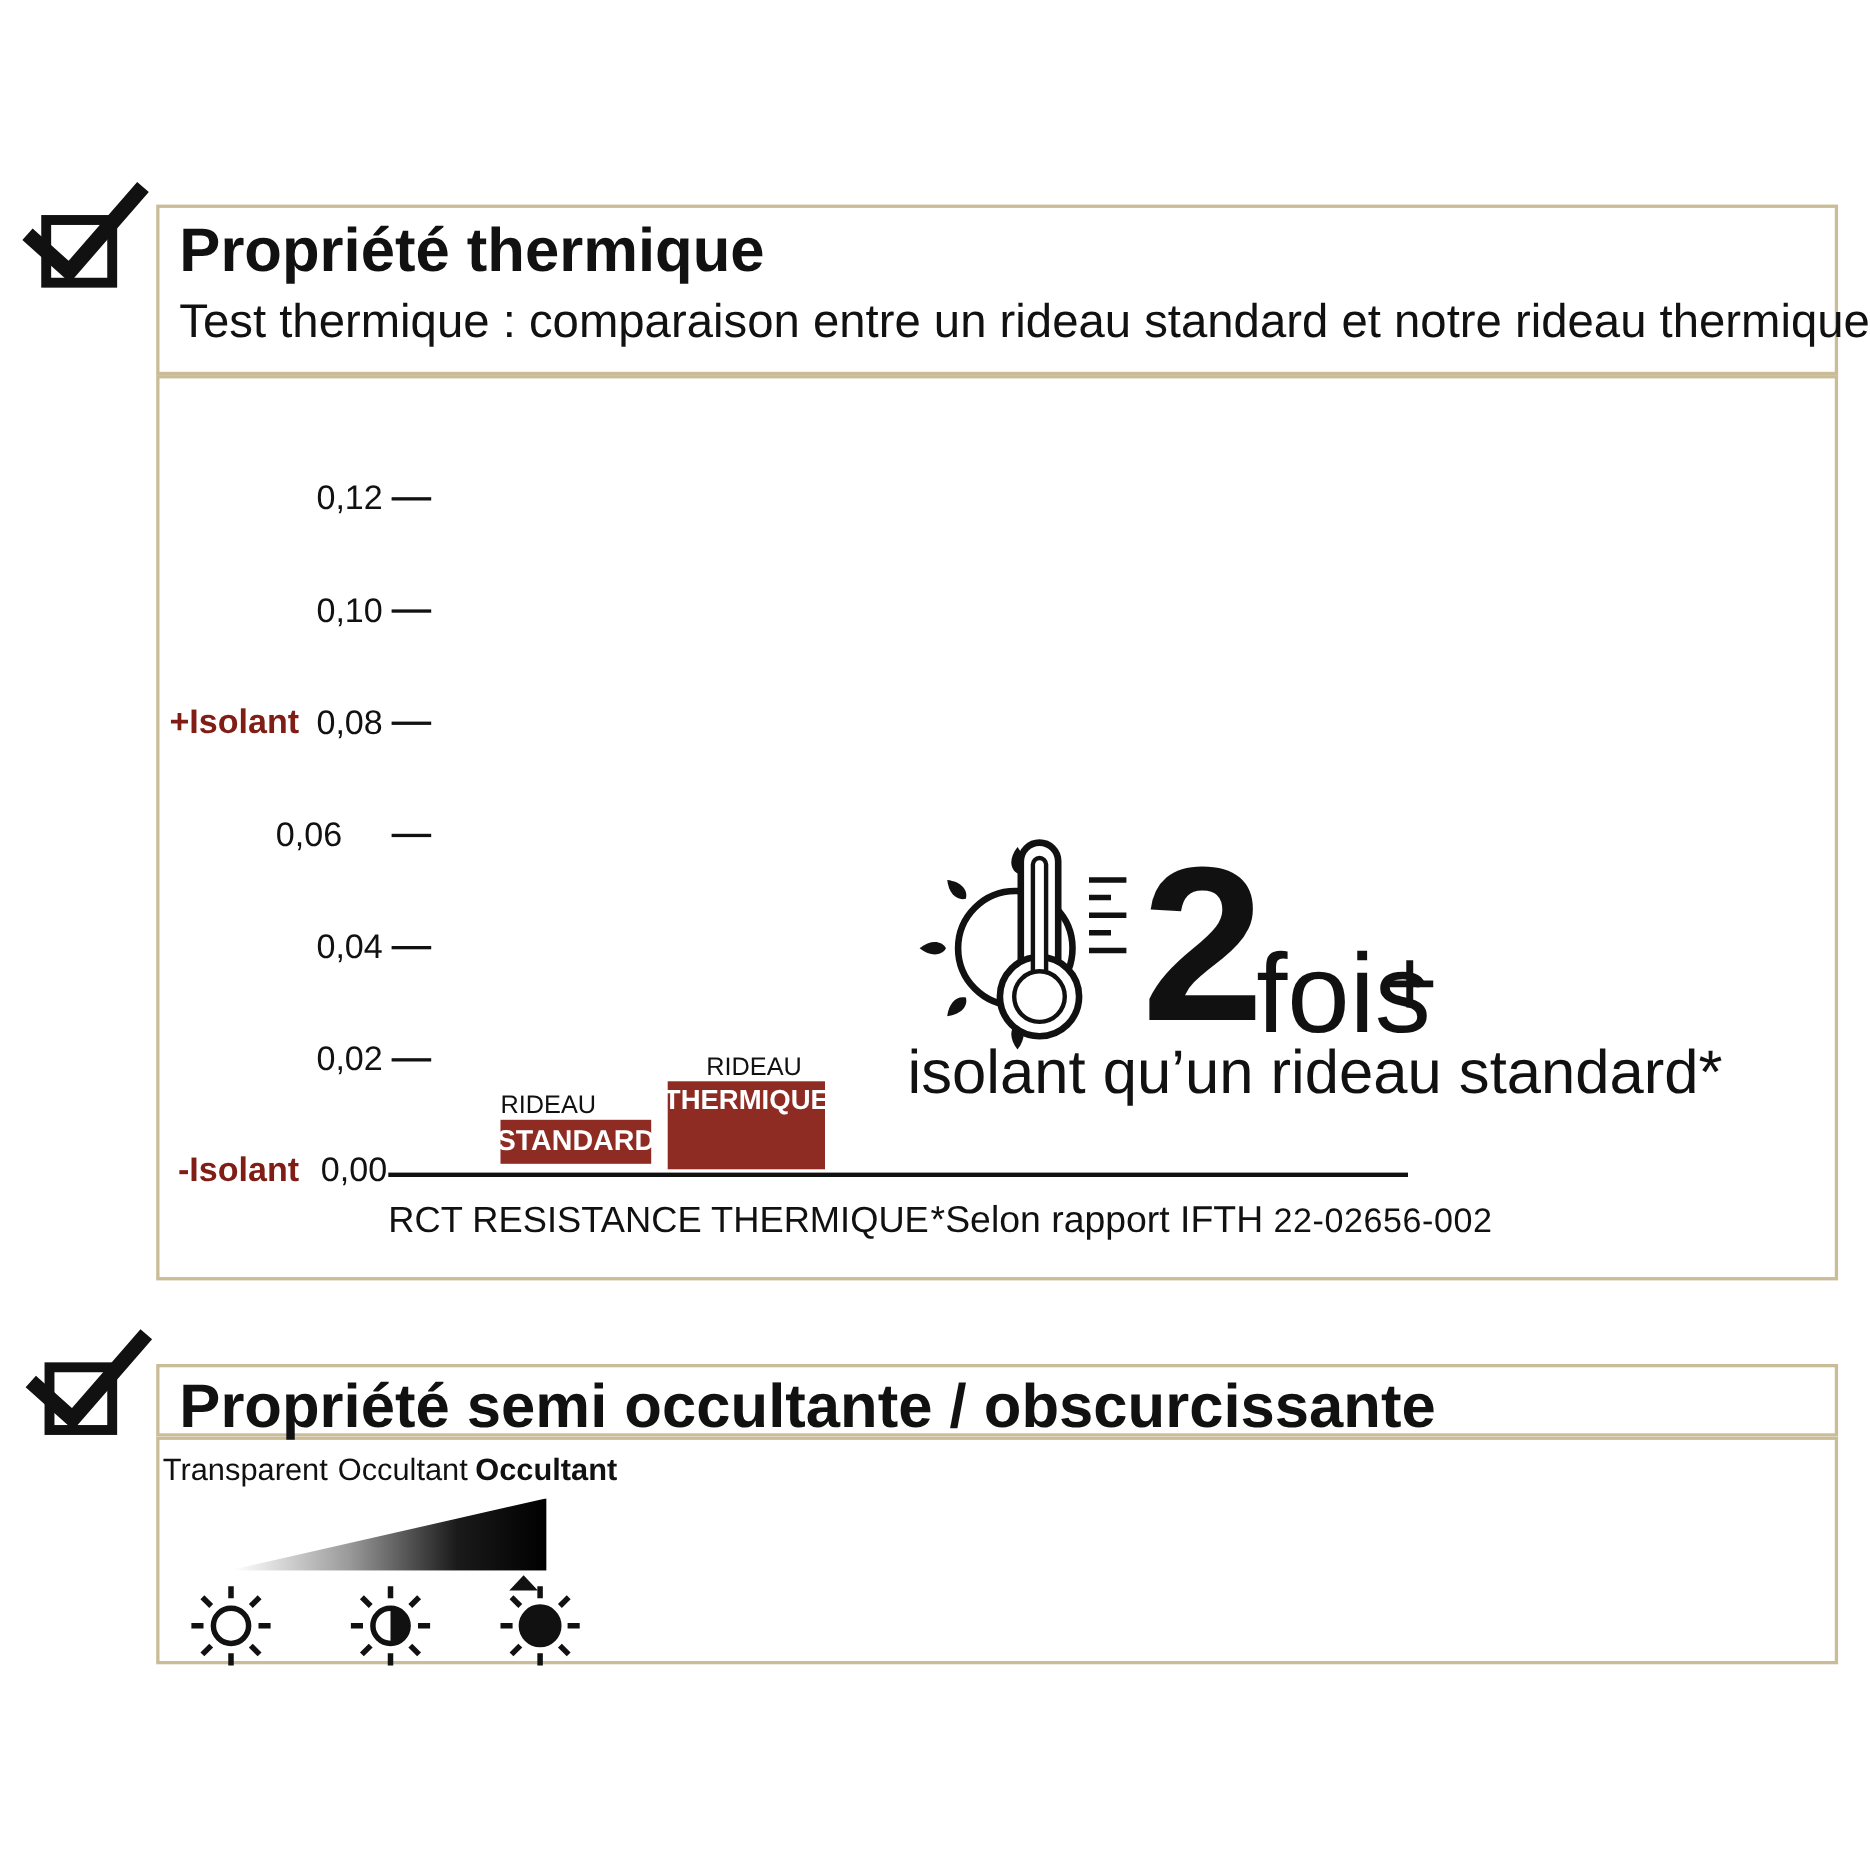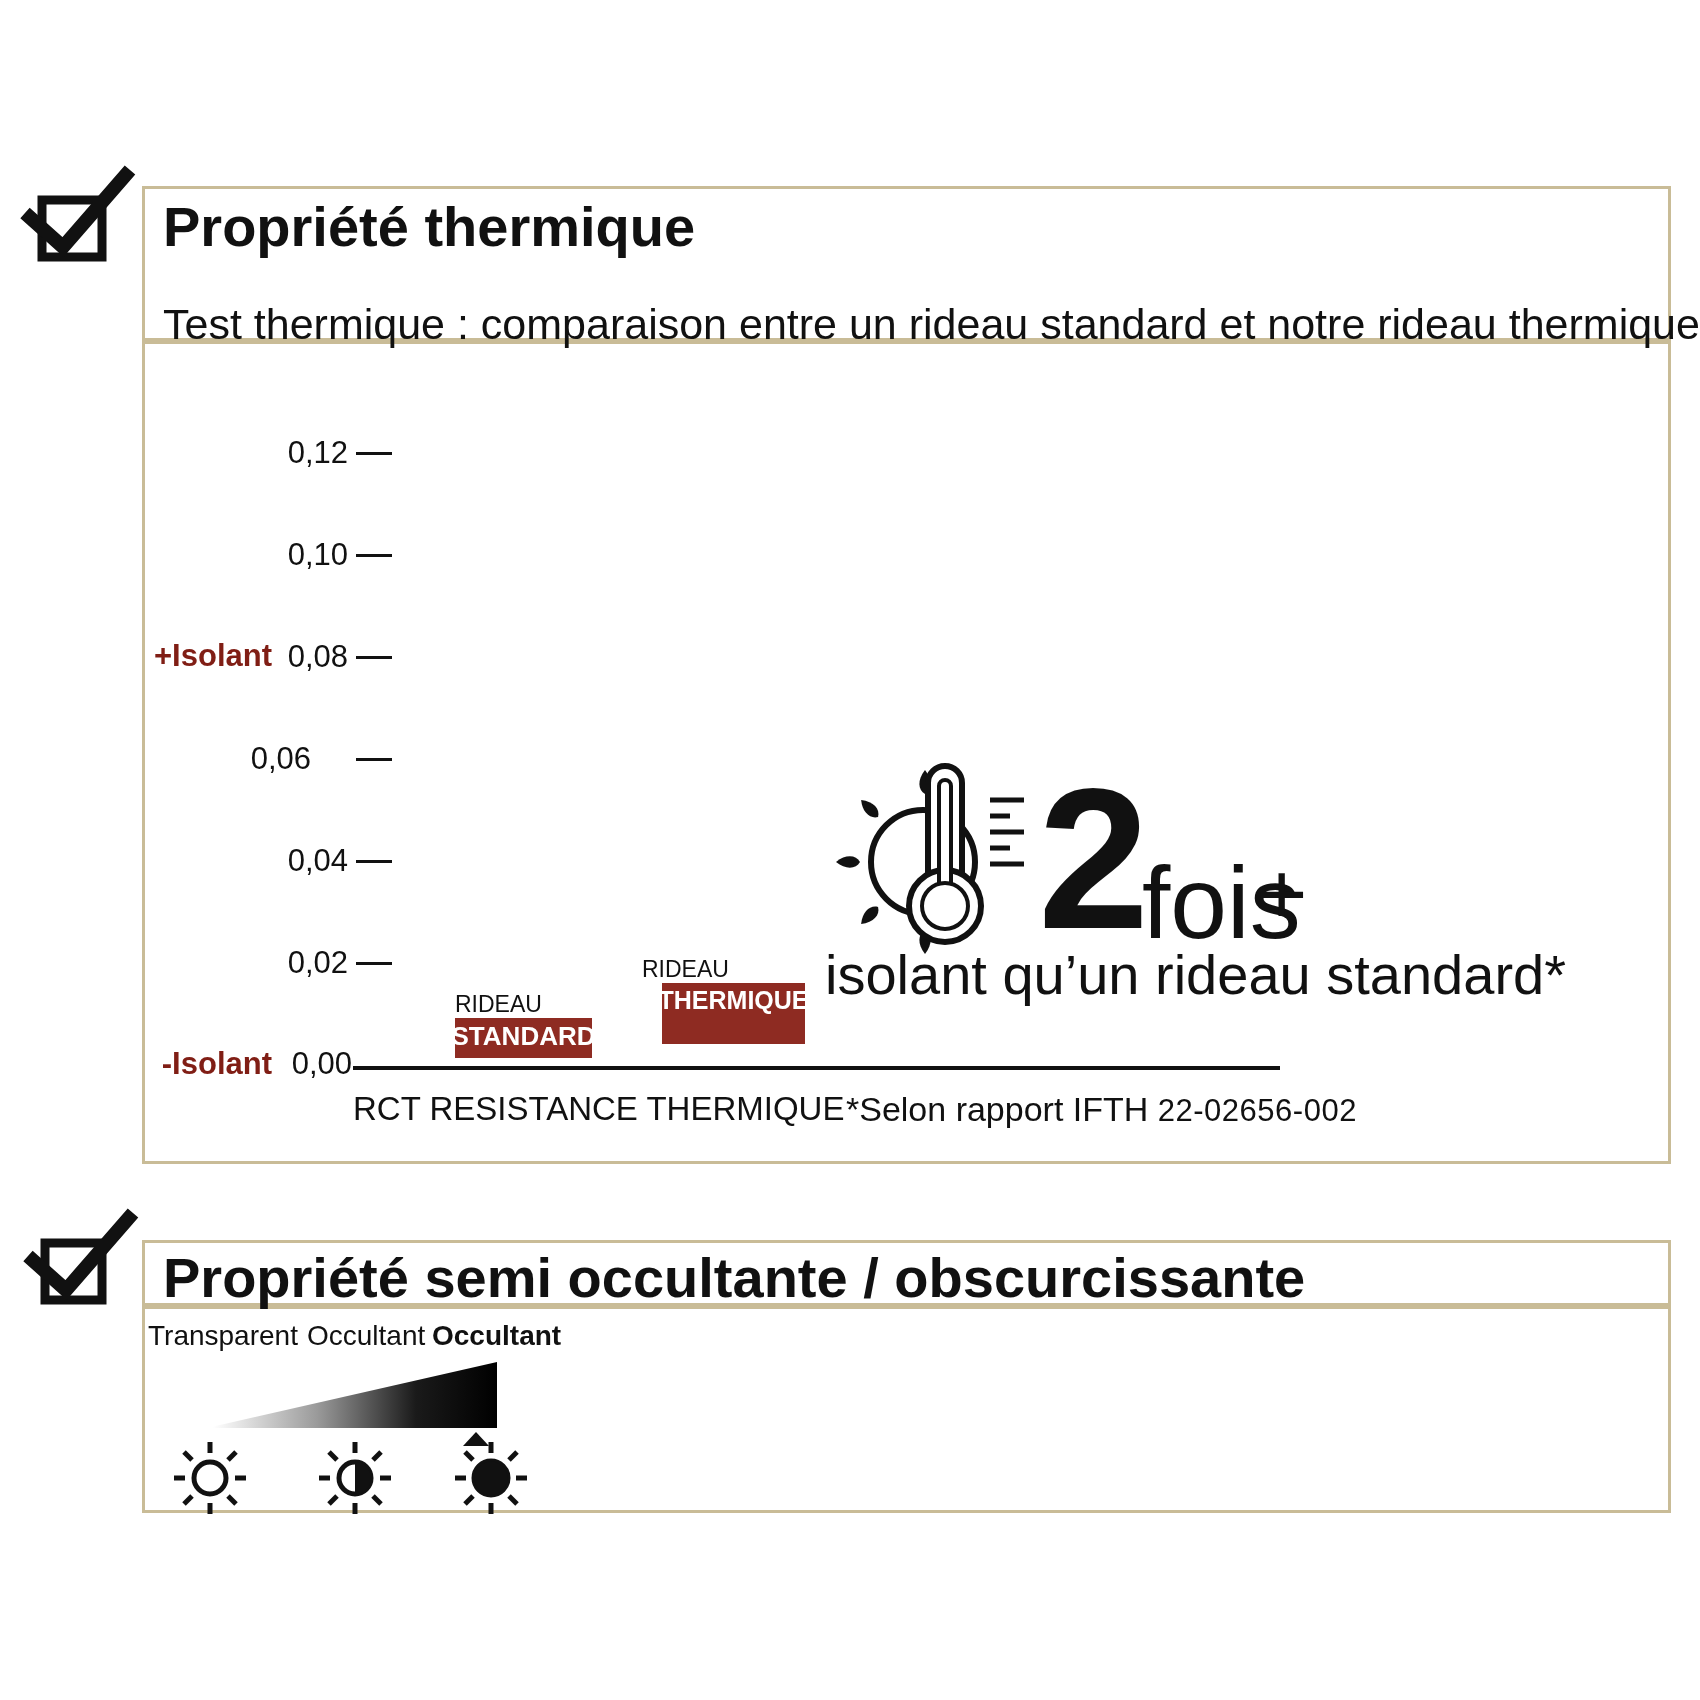--- a/index.html
+++ b/index.html
@@ -9,21 +9,21 @@
   }
   .abs{position:absolute;}
   
   .tanbox{position:absolute;left:142px;width:1529px;border:3px solid #c9bc97;box-sizing:border-box;background:#fff;}
   #box-thermal-header{top:186px;height:155px;}
   #box-thermal-chart{top:341px;height:823px;}
   #box-occult-header{top:1240px;height:66px;}
   #box-occult-content{top:1306px;height:207px;}
   
   .h-title{position:absolute;left:163px;font-size:56px;font-weight:700;letter-spacing:0;white-space:nowrap;}
-  .h-sub{position:absolute;left:163px;font-size:43px;font-weight:400;white-space:nowrap;margin-top:32px;}
+  .h-sub{position:absolute;left:163px;font-size:43px;font-weight:400;white-space:nowrap;}
   
   .ytick{position:absolute;left:0;width:392px;height:34px;display:flex;align-items:center;justify-content:flex-end;}
   .ytick-label{font-size:31px;color:#111;}
   .ytick-dash{width:36px;height:3px;background:#111;margin-left:8px;}
   .iso-label{position:absolute;left:4px;width:268px;text-align:right;font-size:31px;font-weight:700;color:#801e15;white-space:nowrap;}
   .origin-label{position:absolute;left:0;width:352px;text-align:right;font-size:31px;}
   .baseline{position:absolute;left:353px;top:1066px;width:927px;height:4px;background:#111;}
   
   .bar{position:absolute;background:#8e2b22;display:flex;justify-content:center;}
   .bar-inner{color:#fff;font-weight:700;margin-top:3px;white-space:nowrap;}
@@ -95,21 +95,21 @@
   <div class="origin-label" style="top:1046px;">0,00</div>
 
   <div class="baseline"></div>
 
   <div class="bar-cap" style="left:455px;top:991px;width:137px;">RIDEAU</div>
   <div class="bar" style="left:455px;top:1018px;width:137px;height:40px;">
     <span class="bar-inner" style="font-size:26px;">STANDARD</span>
   </div>
 
   <div class="bar-cap" style="left:642px;top:956px;width:143px;">RIDEAU</div>
-  <div class="bar" style="left:662px;top:983px;width:143px;height:61px;">
+  <div class="bar" style="left:607px;top:983px;width:143px;height:80px;">
     <span class="bar-inner" style="font-size:25px;">THERMIQUE</span>
   </div>
 
   <div class="x-axis-label">RCT RESISTANCE THERMIQUE</div>
 
   <svg class="abs" style="left:765px;top:688px;" width="270" height="285" viewBox="0 0 270 285">
     <g fill="#111">
       <path d="M0 -14 C8 -4 7 6 0 10 C-7 6 -8 -4 0 -14 Z" transform="translate(160,96)"></path>
       <path d="M0 -14 C8 -4 7 6 0 10 C-7 6 -8 -4 0 -14 Z" transform="translate(106,122) rotate(-45)"></path>
       <path d="M0 -14 C8 -4 7 6 0 10 C-7 6 -8 -4 0 -14 Z" transform="translate(85,174) rotate(-90)"></path>

